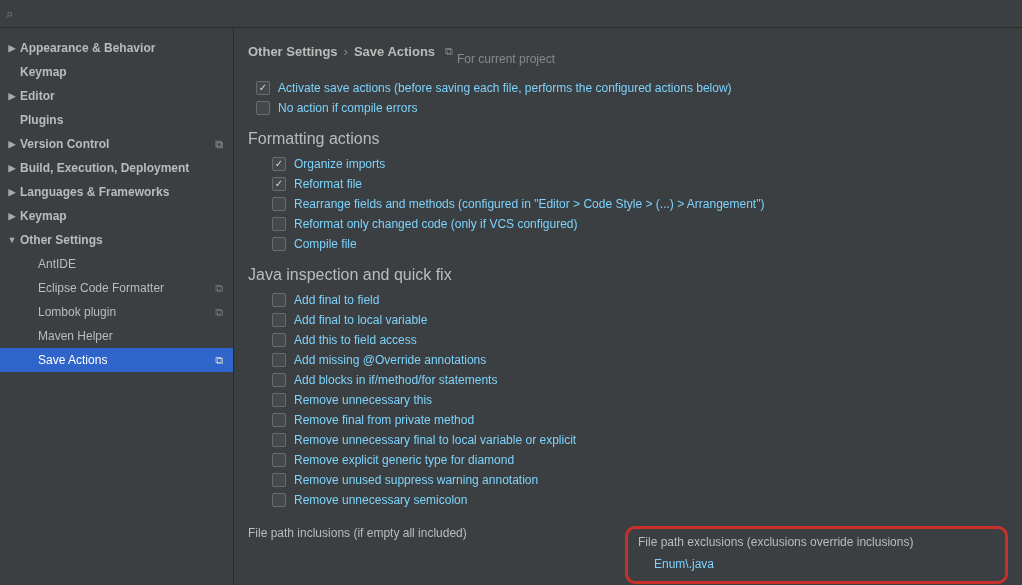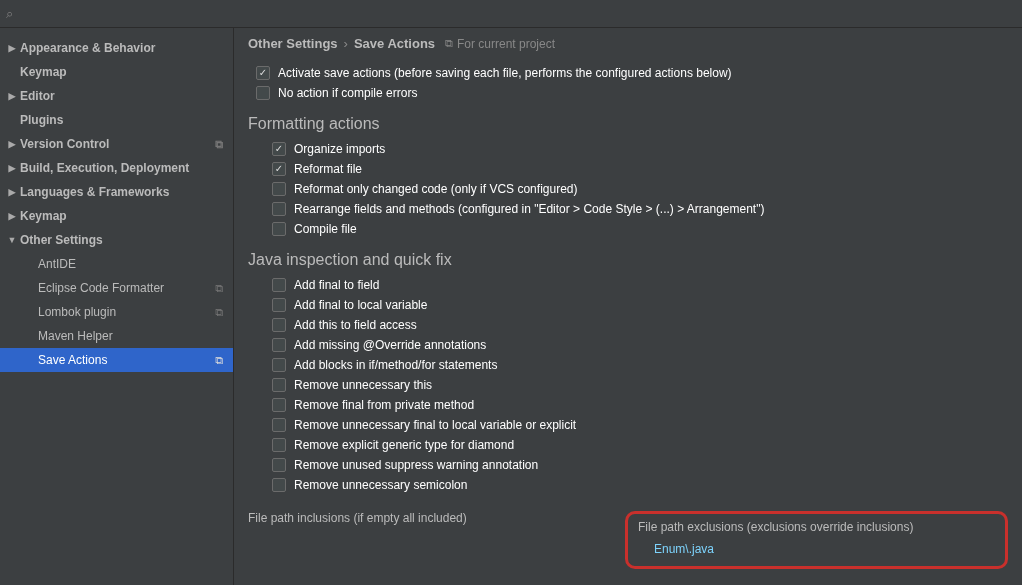--- a/index.html
+++ b/index.html
@@ -78,21 +78,21 @@
 .breadcrumb {
   font-size: 13px;
   margin-bottom: 12px;
   display: flex;
   align-items: center;
   gap: 4px;
 }
 .breadcrumb .crumb { font-weight: bold; color: #bbbbbb; }
 .breadcrumb .sep { color: #888; margin: 0 2px; }
 .breadcrumb .scope-icon { color: #888; font-size: 11px; margin-left: 6px; }
-.breadcrumb .scope-text { color: #888; font-size: 12px; font-weight: normal; }
+.breadcrumb .scope-text { color: #888; font-size: 12px; font-weight: normal; margin-top: 16px; }
 .section-title {
   color: #bbbbbb;
   font-size: 16px;
   margin: 12px 0 6px 0;
 }
 .check-row {
   display: flex;
   align-items: center;
   height: 20px;
   padding-left: 24px;
@@ -106,21 +106,21 @@
   margin-right: 8px;
   display: inline-flex;
   align-items: center;
   justify-content: center;
   font-size: 10px;
   line-height: 1;
   color: #ddd;
   border-radius: 2px;
 }
 .checkbox.checked::after { content: "✓"; }
-.check-label { color: #ffffff; }
+.check-label { color: #7dd3fc; }
 .bottom-panels {
   display: flex;
   gap: 20px;
   margin-top: 16px;
   align-items: flex-start;
 }
 .panel {
   flex: 1;
 }
 .panel-title {
@@ -234,25 +234,25 @@
         <div class="check-row">
           <span class="checkbox checked"></span>
           <span class="check-label">Organize imports</span>
         </div>
         <div class="check-row">
           <span class="checkbox checked"></span>
           <span class="check-label">Reformat file</span>
         </div>
         <div class="check-row">
           <span class="checkbox"></span>
+          <span class="check-label">Rearrange fields and methods (configured in "Editor &gt; Code Style &gt; (...) &gt; Arrangement")</span>
+        </div>
+        <div class="check-row">
+          <span class="checkbox"></span>
           <span class="check-label">Reformat only changed code (only if VCS configured)</span>
-        </div>
-        <div class="check-row">
-          <span class="checkbox"></span>
-          <span class="check-label">Rearrange fields and methods (configured in "Editor &gt; Code Style &gt; (...) &gt; Arrangement")</span>
         </div>
         <div class="check-row">
           <span class="checkbox"></span>
           <span class="check-label">Compile file</span>
         </div>
         <div class="section-title">Java inspection and quick fix</div>
         <div class="check-row">
           <span class="checkbox"></span>
           <span class="check-label">Add final to field</span>
         </div>

